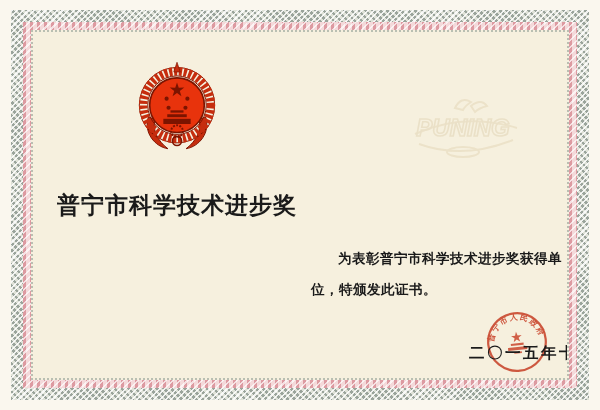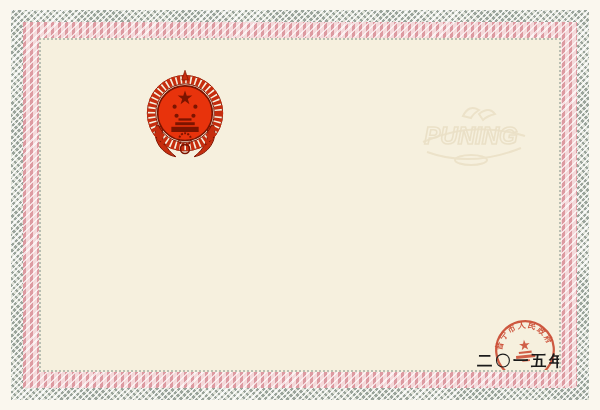--- a/index.html
+++ b/index.html
@@ -5,21 +5,21 @@
   html,body{margin:0;padding:0;background:#e9e6da;}
   .stage{width:600px;height:410px;position:relative;overflow:hidden;
          font-family:"Liberation Serif","DejaVu Serif",serif;color:#1a1a1a;}
   
   .cert{position:absolute;inset:0;background:#faf7ee;padding:10px 11px;box-sizing:border-box;}
   .band-gray{height:100%;box-sizing:border-box;padding:12px;
     background:
       repeating-linear-gradient(135deg, rgba(255,255,255,.85) 0 1.5px, rgba(255,255,255,0) 1.5px 4px),
       repeating-linear-gradient(45deg, #9aa49b 0 2.5px, #dfe2d8 2.5px 5px);
   }
-  .band-pink{height:100%;box-sizing:border-box;padding:16px;
+  .band-pink{height:100%;box-sizing:border-box;padding:8px;
     background:
       repeating-linear-gradient(-45deg, rgba(255,255,255,.7) 0 1.5px, rgba(255,255,255,0) 1.5px 5px),
       repeating-linear-gradient(90deg, #dd9aa1 0 3px, #f4d9da 3px 7px);
   }
   .paper{height:100%;background:#f6f0de;position:relative;
          border:2px dotted #b9bfb2;box-sizing:border-box;overflow:hidden;}
   
   .left-block{position:absolute;left:18px;top:28px;width:252px;text-align:center;}
   .emblem{display:block;margin:0 auto;width:78px;height:102px;}
   .title{margin-top:28px;font-family:"Liberation Sans","DejaVu Sans",sans-serif;
@@ -76,22 +76,24 @@
               <circle cx="47" cy="70" r="3.2" fill="#7c1400"></circle>
               <circle cx="73" cy="70" r="3.2" fill="#7c1400"></circle>
 
               <rect x="50" y="74" width="20" height="3.5" fill="#7c1400"></rect>
               <rect x="45" y="80" width="30" height="4.5" fill="#7c1400"></rect>
               <rect x="39" y="87" width="42" height="8" fill="#7c1400"></rect>
 
               <circle cx="60" cy="106" r="9" fill="none" stroke="#7c1400" stroke-width="3" stroke-dasharray="3 2"></circle>
               <circle cx="60" cy="121" r="7" fill="none" stroke="#7c1400" stroke-width="2.5"></circle>
             </svg>
+            <div class="title">普宁市科学技术进步奖</div>
           </div>
 
+          <div class="intro z">为表彰普宁市科学技术进步奖获得单位，特颁发此证书。</div>
 
           <svg class="seal" viewBox="0 0 100 100">
             <defs>
               <path id="sealArc" d="M 15,64 A 37,37 0 1 1 85,64" fill="none"></path>
             </defs>
             <g transform="rotate(-6 50 50)">
               <circle cx="50" cy="50" r="45" fill="none" stroke="#d04830" stroke-width="3.5"></circle>
               <text font-size="12.5" fill="#cf4028" letter-spacing="2.5" font-family="Liberation Serif, DejaVu Serif, serif" font-weight="bold">
                 <textPath href="#sealArc" startOffset="50%" text-anchor="middle">普宁市人民政府</textPath>
               </text>

